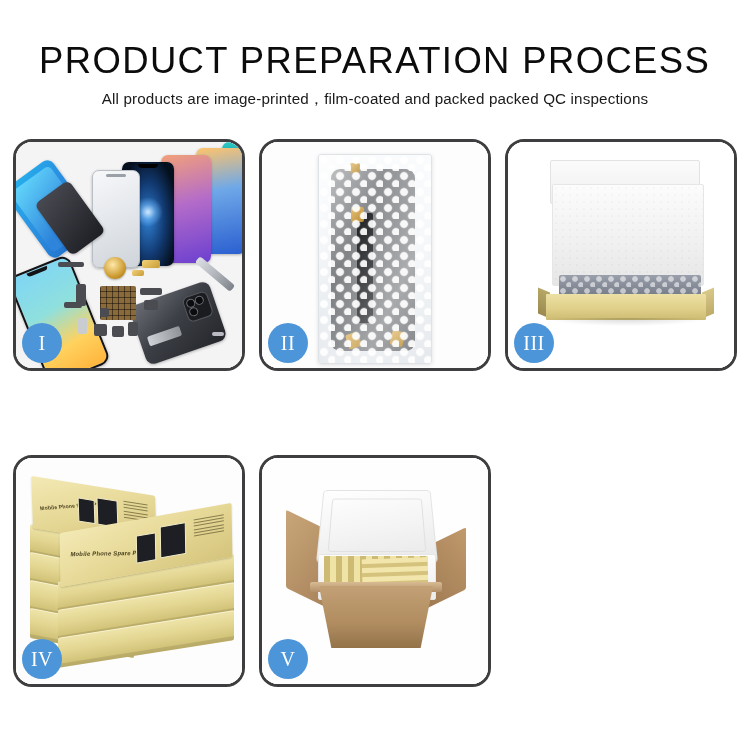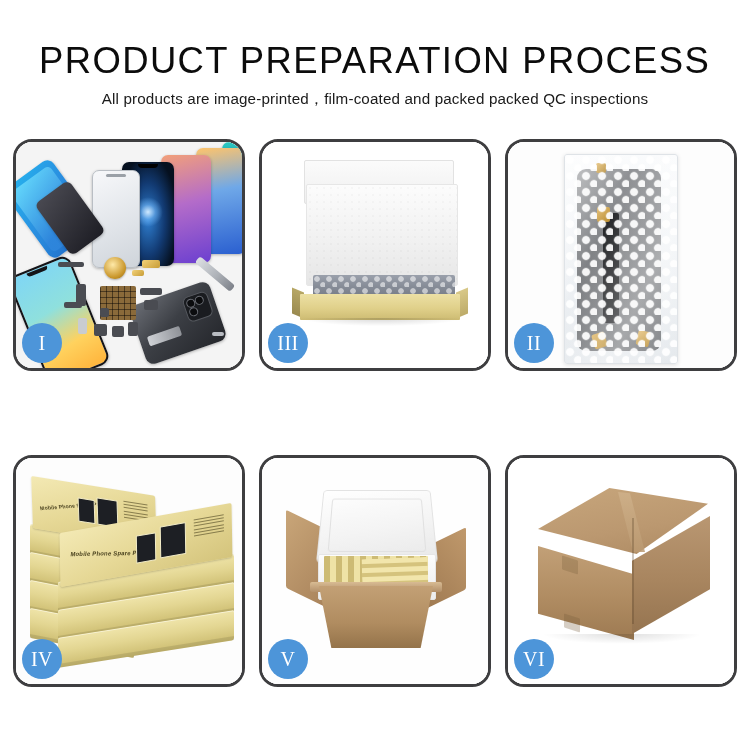--- a/index.html
+++ b/index.html
@@ -319,53 +319,53 @@
           <div class="part" style="left:84px;top:166px;width:9px;height:9px;"></div>
           <div class="screwdriver"></div>
           <div class="part" style="left:196px;top:190px;width:12px;height:4px;background:#b9bcc2;"></div>
         </div>
       </div>
       <div class="badge">I</div>
     </div>
 
     <div class="panel">
       <div class="panel-inner">
-        <div class="p3">
-          <div class="b3-backflap"></div>
-          <div class="b3-foamwall"></div>
-          <div class="b3-bubbleband"></div>
-          <div class="b3-side-l"></div>
-          <div class="b3-side-r"></div>
-          <div class="b3-front"></div>
-          <div class="b3-shadow"></div>
-        </div>
-      </div>
-      <div class="badge">III</div>
-    </div>
-
-    <div class="panel">
-      <div class="panel-inner">
         <div class="p2">
           <div class="bw">
             <div class="screen"></div>
             <div class="flex"></div>
             <div class="fptop"></div>
             <div class="flexpad fp1"></div>
             <div class="flexpad fp2"></div>
             <div class="flexpad fp3"></div>
             <div class="bubbles"></div>
             <div class="sheen"></div>
           </div>
         </div>
       </div>
       <div class="badge">II</div>
     </div>
 
     <div class="panel">
       <div class="panel-inner">
+        <div class="p3">
+          <div class="b3-backflap"></div>
+          <div class="b3-foamwall"></div>
+          <div class="b3-bubbleband"></div>
+          <div class="b3-side-l"></div>
+          <div class="b3-side-r"></div>
+          <div class="b3-front"></div>
+          <div class="b3-shadow"></div>
+        </div>
+      </div>
+      <div class="badge">III</div>
+    </div>
+
+    <div class="panel">
+      <div class="panel-inner">
         <div class="p4">
           <div class="stack">
 
             <div class="slab" style="left:2px;top:62px;width:104px;transform:skewY(11deg);"></div>
             <div class="slab" style="left:2px;top:90px;width:104px;transform:skewY(11deg);"></div>
             <div class="slab" style="left:2px;top:118px;width:104px;transform:skewY(11deg);"></div>
             <div class="slab" style="left:2px;top:146px;width:104px;transform:skewY(11deg);"></div>
 
             <div class="slab" style="left:30px;top:96px;width:176px;transform:skewY(-9deg);"></div>
             <div class="slab" style="left:30px;top:124px;width:176px;transform:skewY(-9deg);"></div>
@@ -413,30 +413,15 @@
           <div class="c5-foambase"></div>
           <div class="c5-content"></div>
           <div class="c5-content2"></div>
           <div class="c5-rim"></div>
           <div class="c5-body"></div>
         </div>
       </div>
       <div class="badge">V</div>
     </div>
 
-    <div class="panel">
-      <div class="panel-inner">
-        <div class="p6">
-          <div class="k-top"></div>
-          <div class="k-tape"></div>
-          <div class="k-left"></div>
-          <div class="k-right"></div>
-          <div class="k-seam"></div>
-          <div class="k-tab1"></div>
-          <div class="k-tab2"></div>
-          <div class="k-shadow"></div>
-        </div>
-      </div>
-      <div class="badge">VI</div>
-    </div>
 
   </div>
 </div>
 
 </body></html>

